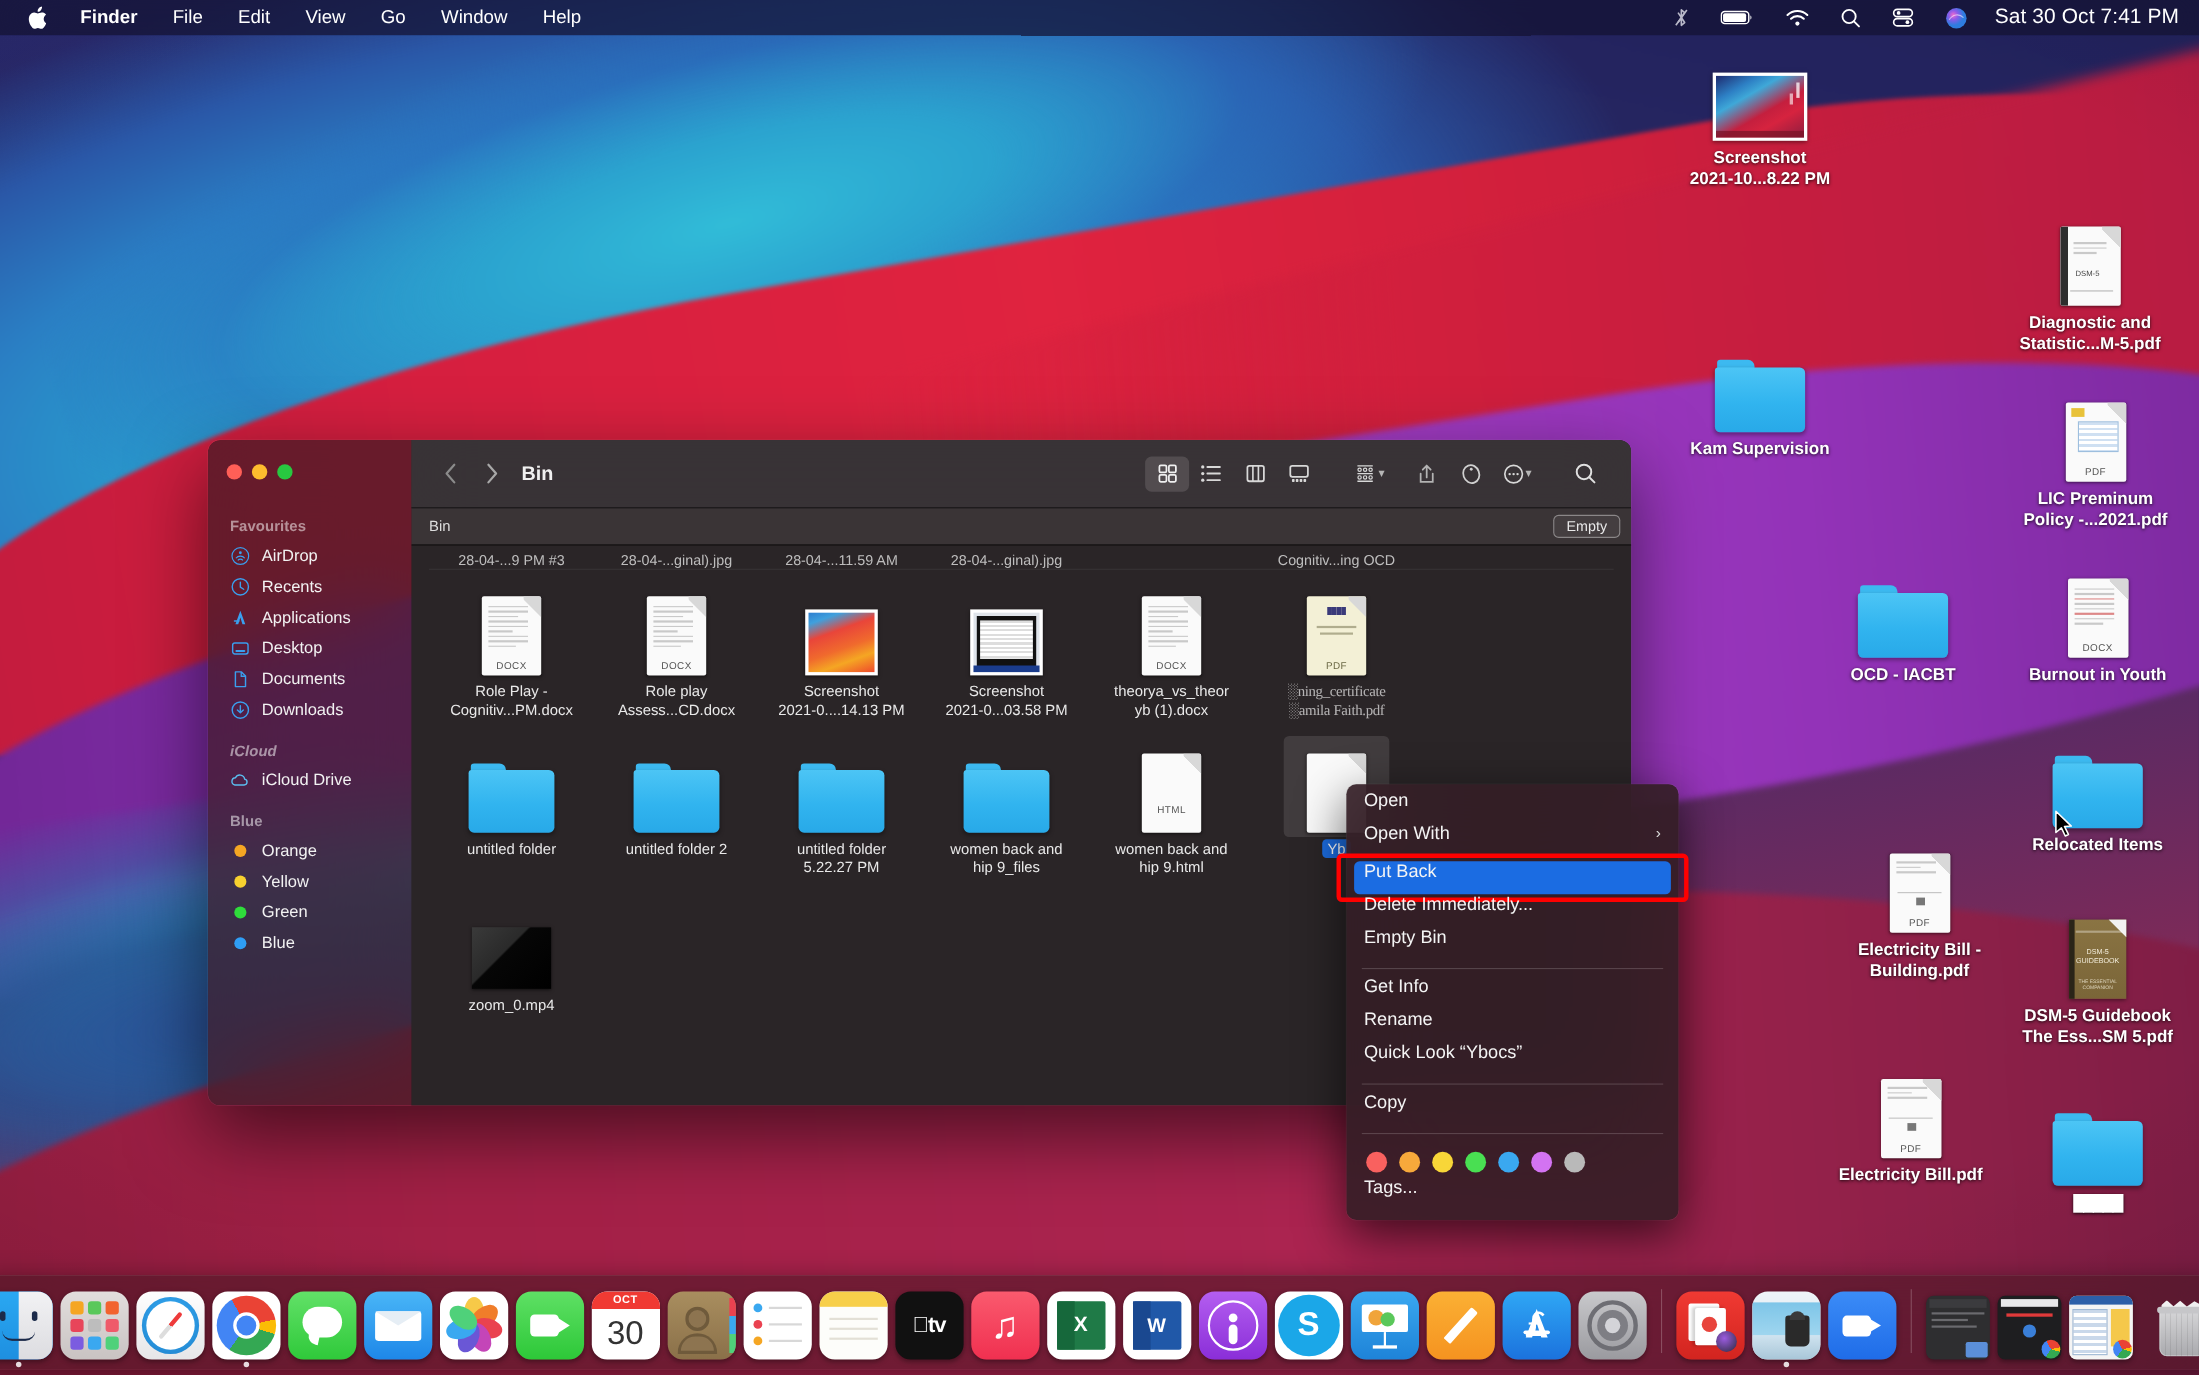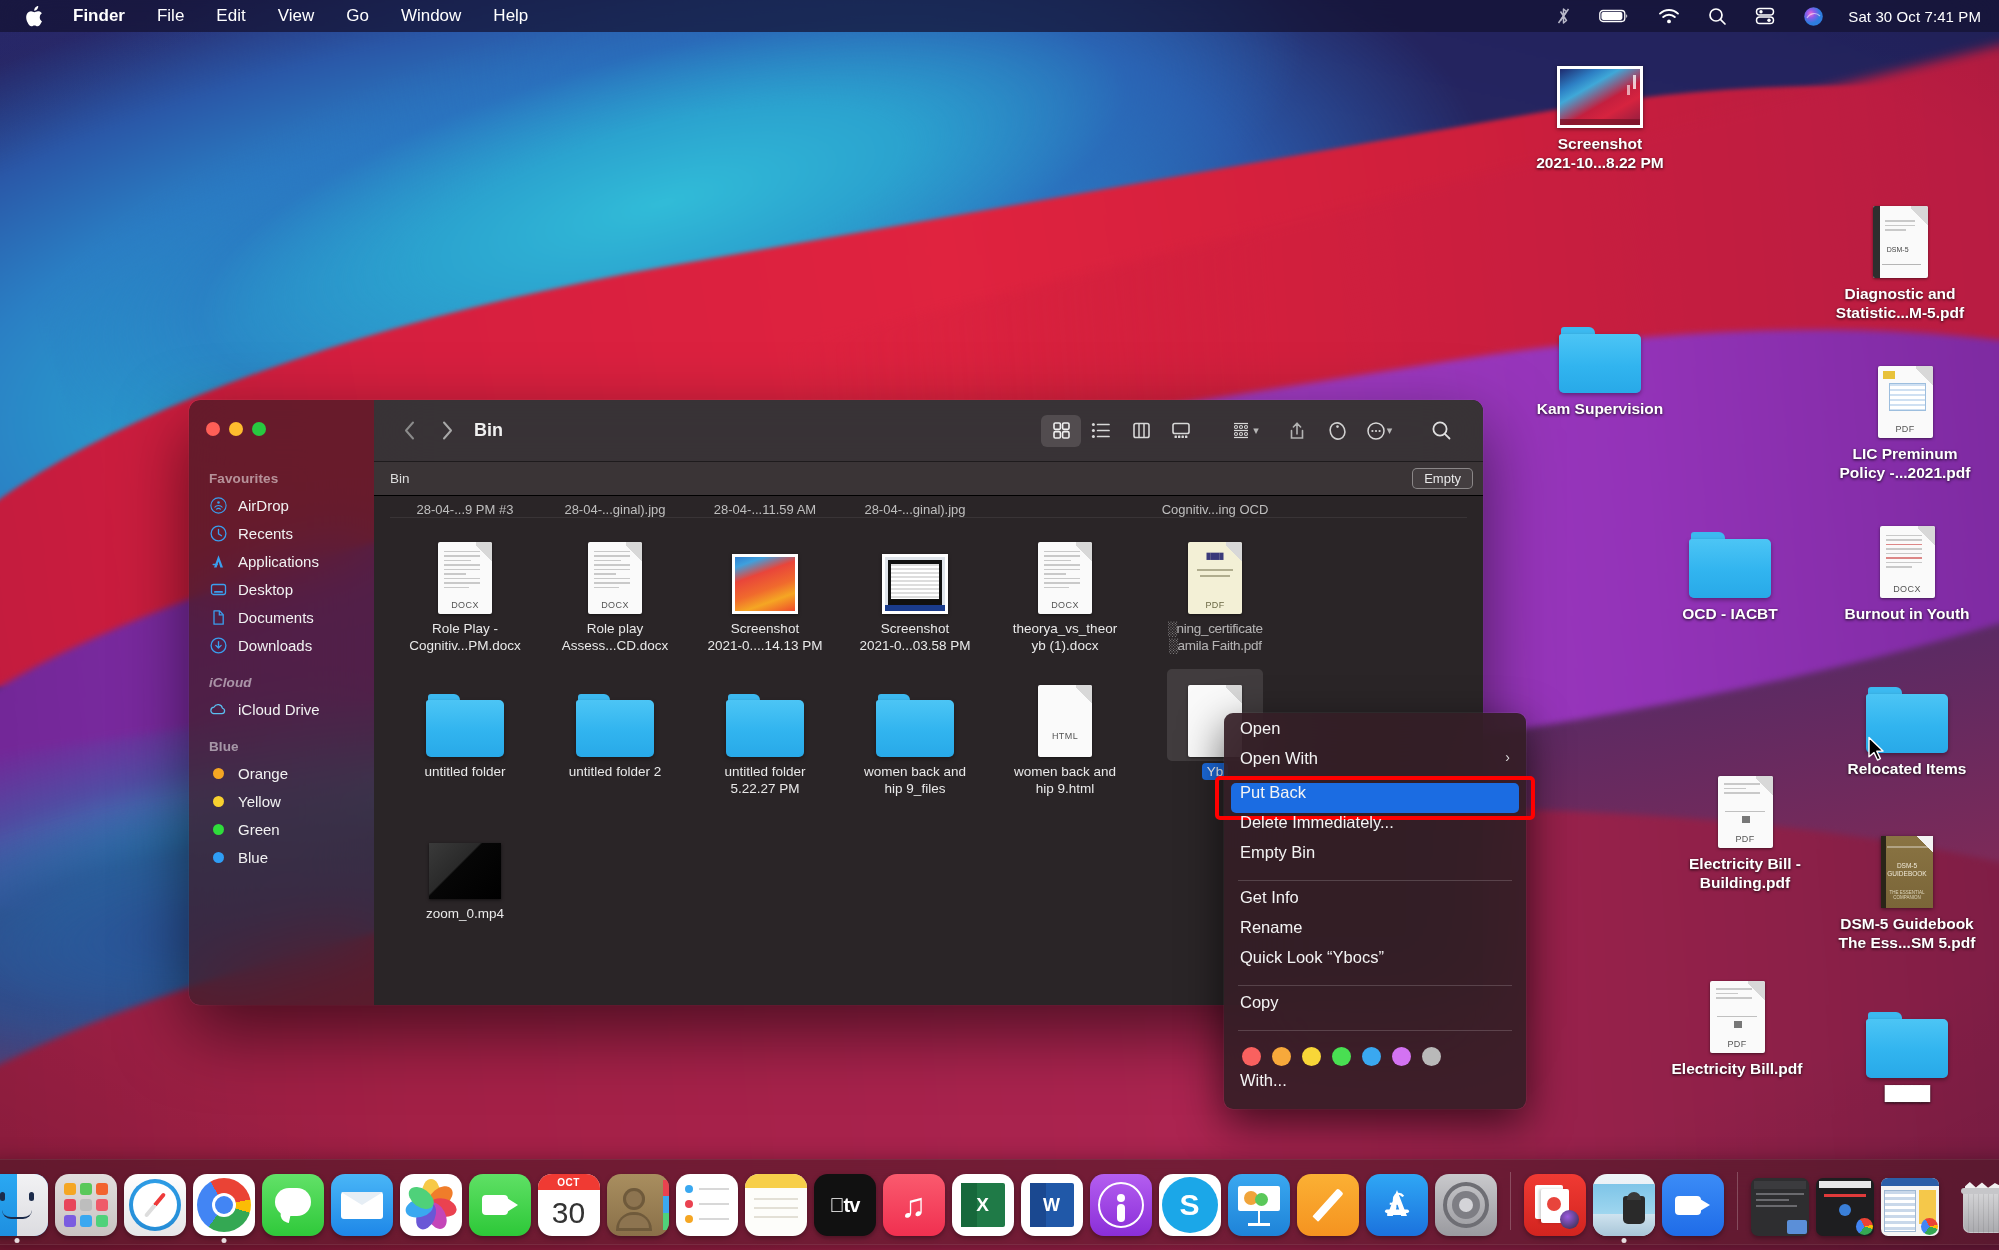--- a/index.html
+++ b/index.html
@@ -99,21 +99,21 @@
     display:flex; align-items:center;
     color:#fff; font-size:17px;
     z-index: 60;
   }
   .mb-left { display:flex; align-items:center; gap:0; padding-left:18px; }
   .mb-item { padding:0 16px; height:32px; display:flex; align-items:center; white-space:nowrap; cursor:default; }
   .mb-item.bold { font-weight:bold; }
   .mb-apple { padding:0 14px 0 6px; display:flex; align-items:center; }
   .mb-right { margin-left:auto; display:flex; align-items:center; gap:0; padding-right:18px; }
   .mb-ric { padding:0 14px; display:flex; align-items:center; height:32px; }
-  .mb-clock { padding-left:10px; font-size:15px; letter-spacing:0.1px; white-space:nowrap; }
+  .mb-clock { padding-left:10px; font-size:19px; letter-spacing:0.1px; white-space:nowrap; }
 
   
   .desk-icon {
     position:absolute; width:150px; text-align:center; z-index:10;
   }
   .desk-icon .thumb { height:78px; display:flex; align-items:flex-end; justify-content:center; }
   .desk-icon .dlabel {
     margin-top:7px; font-size:15.5px; color:#fff; font-weight:bold;
     line-height:1.22; text-shadow: 0 1px 3px rgba(0,0,0,0.85);
     white-space:pre-line;
@@ -829,21 +829,21 @@
 
             <div class="fitem">
               <div class="ithumb">
                 <div class="sheet" style="width:54px;height:72px;background:#f3f0d6;">
                   <div style="position:absolute;left:0;right:0;top:11px;text-align:center;font-size:6px;color:#3a3a7a;">████</div>
                   <div style="position:absolute;left:16%;right:16%;top:38%;height:1.5px;background:#b0ad8e;"></div>
                   <div style="position:absolute;left:22%;right:22%;top:46%;height:1.5px;background:#b0ad8e;"></div>
                   <div class="kind" style="color:#6b6845;">PDF</div>
                 </div>
               </div>
-              <div class="ilabel" style="opacity:0.72;letter-spacing:-0.3px;">░ning_certificate
+              <div class="ilabel" style="opacity:0.72;letter-spacing:-0.3px;font-family:Liberation Serif, serif;">░ning_certificate
 ░amila Faith.pdf</div>
             </div>
           </div>
 
           <div class="grow" style="margin-top:8px;">
 
             <div class="fitem">
               <div class="ithumb">
                 <div class="folder" style="width:78px;height:63px;">
                     <div class="tab"></div>
@@ -966,21 +966,21 @@
       <span class="cm-tag" style="background:#f9615f"></span>
       <span class="cm-tag" style="background:#f7a93b"></span>
       <span class="cm-tag" style="background:#f8d638"></span>
       <span class="cm-tag" style="background:#49df52"></span>
       <span class="cm-tag" style="background:#3aa8f0"></span>
       <span class="cm-tag" style="background:#d373f2"></span>
       <span class="cm-tag" style="background:#b9b9b9"></span>
     </div>
 
     <div class="cm-item">
-      <span>With...</span>
+      <span>Tags...</span>
     </div>
   </div>
 
   <div id="cursor">
     <svg width="20" height="26" viewBox="0 0 20 26">
       <path d="M2 1.5l14 13.5-6.2.3 3.6 7.3-2.9 1.4-3.5-7.4-5 4.2z" fill="#000" stroke="#fff" stroke-width="1.4" stroke-linejoin="round"></path>
     </svg>
   </div>
 
   <div id="dock">

